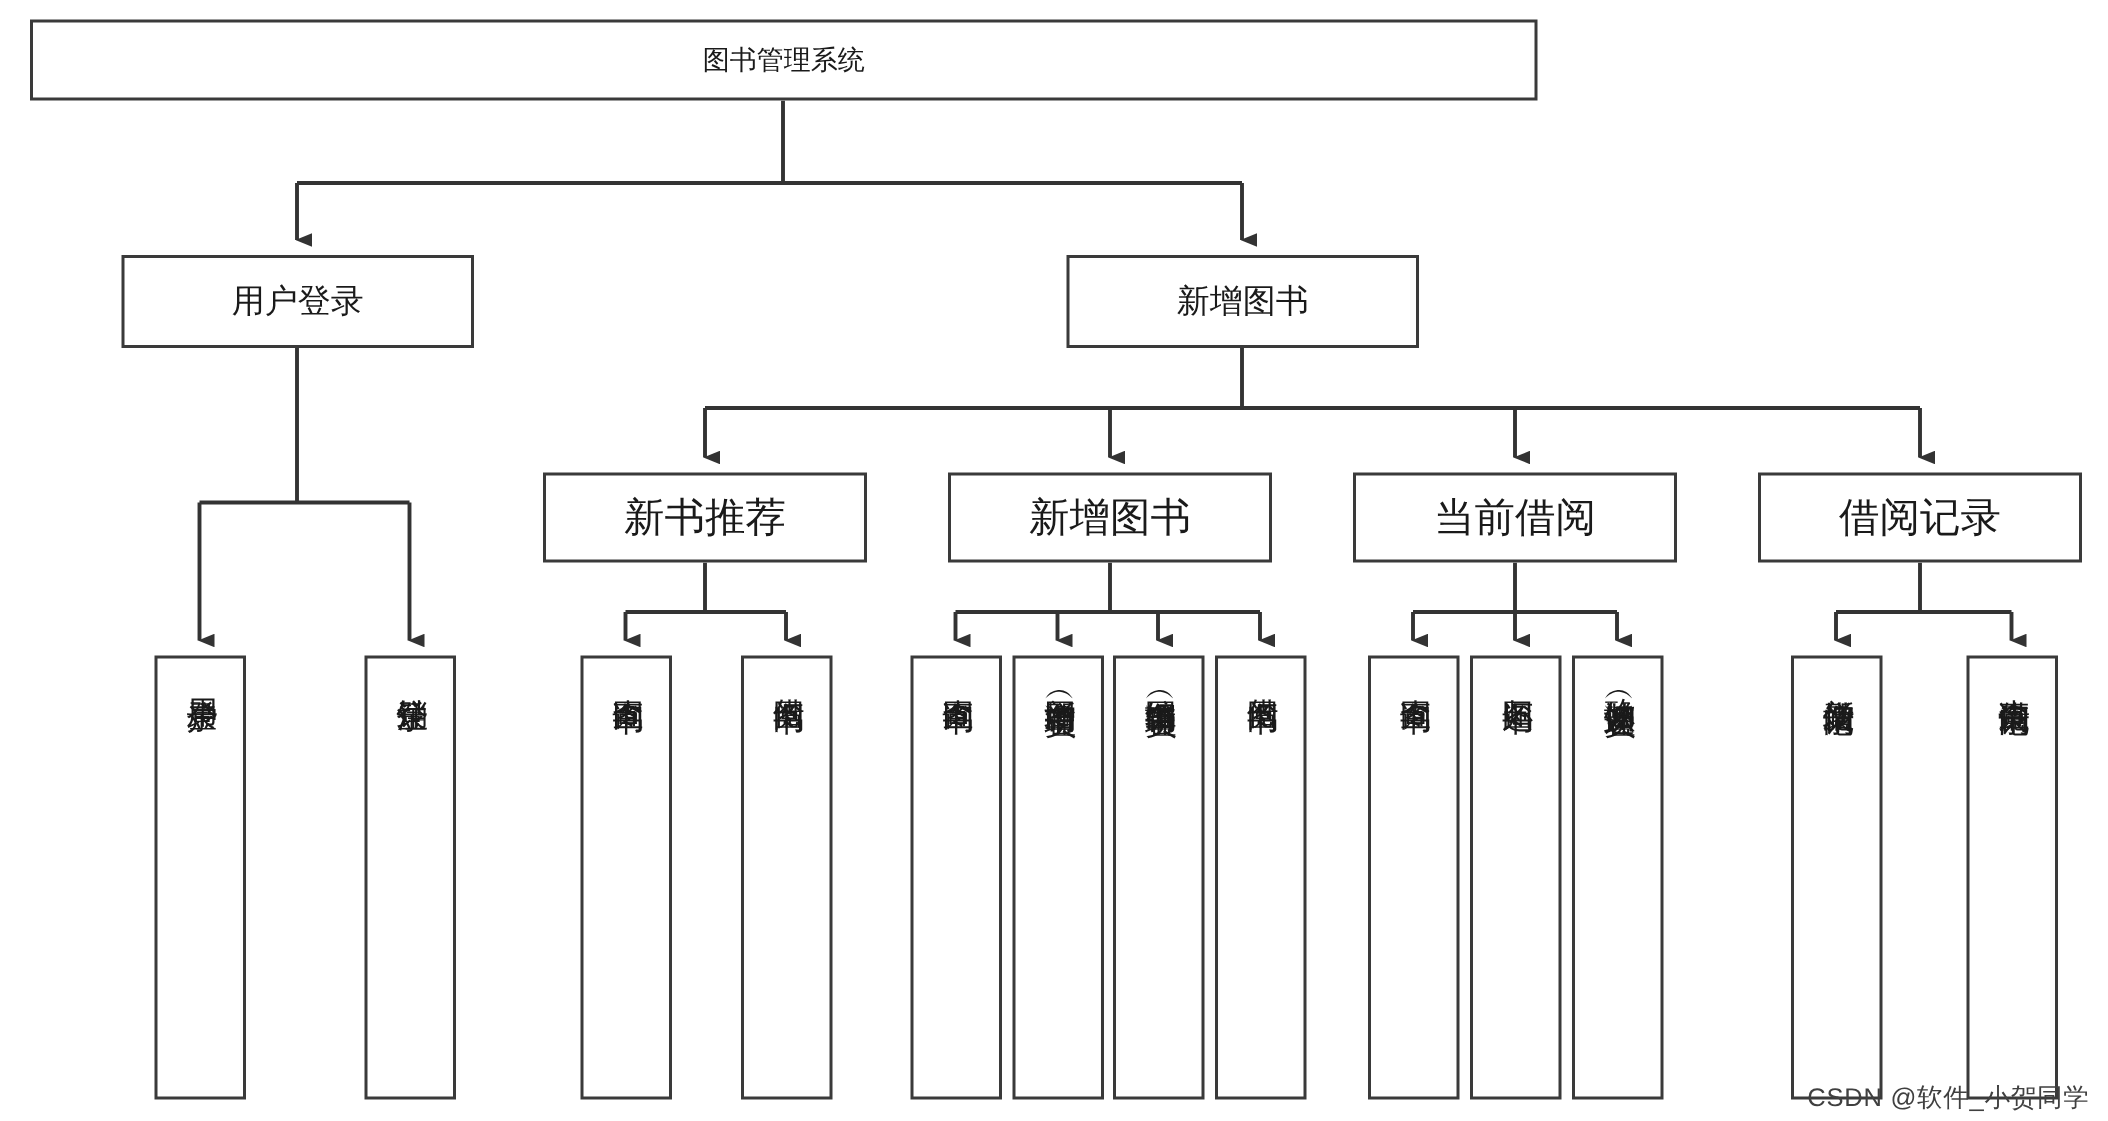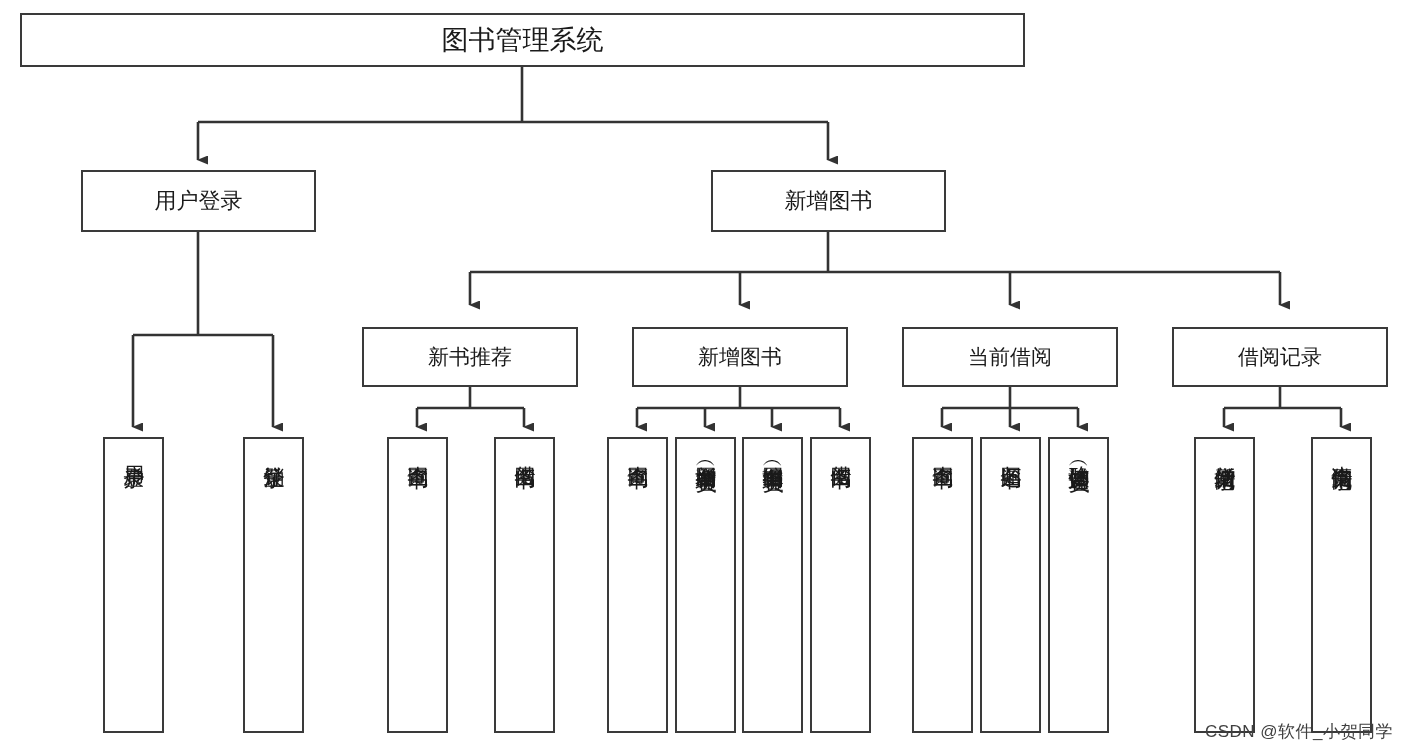--- a/index.html
+++ b/index.html
@@ -26,23 +26,23 @@
     position:absolute;
     box-sizing:border-box;
     background:#ffffff;
     border:2px solid #3a3a3a;
     display:flex;
     align-items:center;
     justify-content:center;
     color:#1a1a1a;
     z-index:2;
   }
-  .node.level0{ font-size:27px; }
+  .node.level0{ font-size:18px; }
   .node.level1{ font-size:22px; }
-  .node.level2{ font-size:21px;margin-top:12px; }
+  .node.level2{ font-size:27px; }
   .node.leaf{
     font-size:21px;
     line-height:1.18;
     letter-spacing:1px;
     padding:10px 0 0 0;
     align-items:flex-start;
   }
   .vtext{
     writing-mode:vertical-rl;
     text-orientation:upright;

